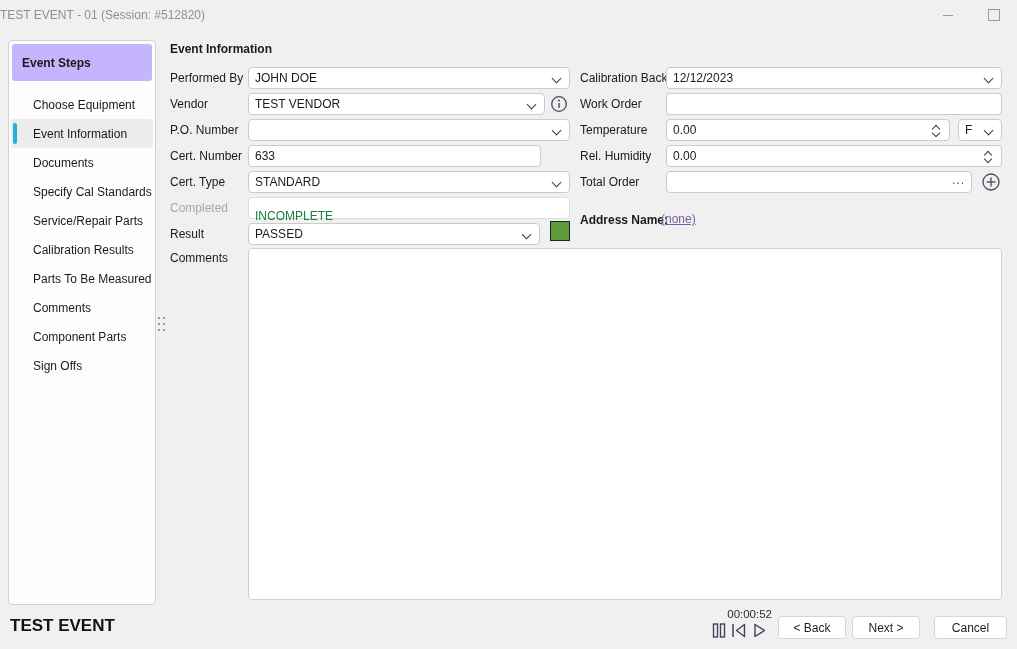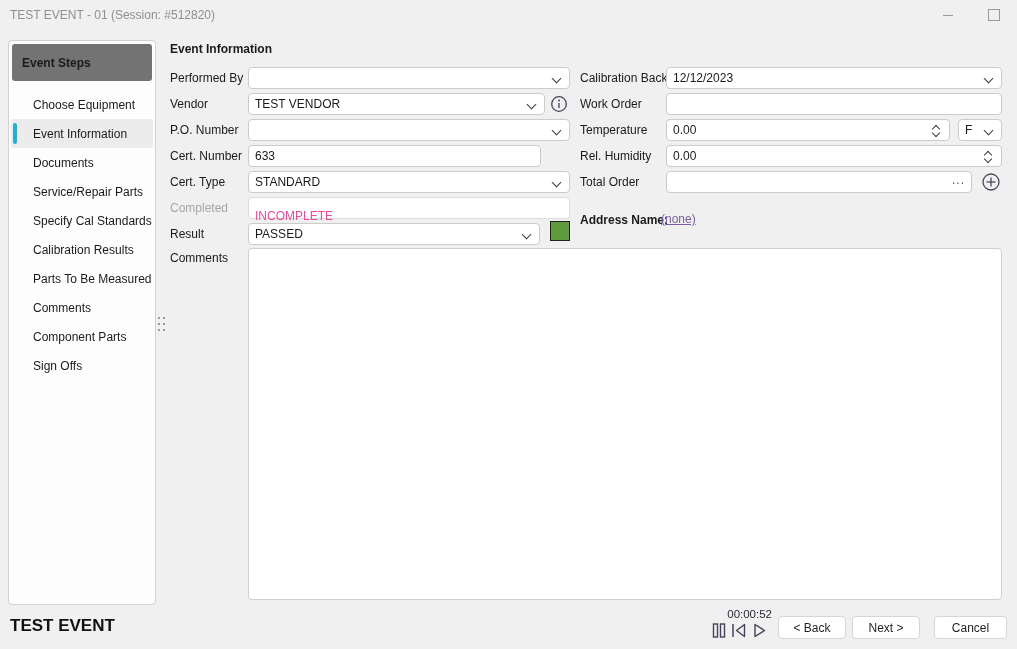--- a/index.html
+++ b/index.html
@@ -3,47 +3,47 @@
 <meta charset="utf-8">
 <style>
   html,body { margin:0; padding:0; }
   body {
     width:1017px; height:649px; position:relative; overflow:hidden;
     background:#f0f0f0; color:#1a1a1a;
     font-family:"Liberation Sans", sans-serif; font-size:12px;
   }
   
   .titlebar { position:absolute; left:0; top:0; width:1017px; height:30px; display:flex; align-items:center; }
-  .title-text { color:#8f8f8f; padding-left:10px; }
+  .title-text { color:#8f8f8f; }
   .win-btns { position:absolute; right:0; top:0; height:30px; display:flex; align-items:center; }
   .win-btn { width:46px; height:30px; display:flex; align-items:center; justify-content:center; }
   .min-glyph { width:10px; height:0; border-top:1px solid #9a9a9a; display:block; }
   .max-glyph { width:10px; height:10px; border:1px solid #9a9a9a; display:block; }
   
   .sidebar { position:absolute; left:8px; top:40px; width:148px; height:565px; box-sizing:border-box;
     background:#fdfdfd; border:1px solid #d2d2d2; border-radius:4px; }
-  .sidebar-header { margin:3px; height:37px; background:#737373; border-radius:3px;
+  .sidebar-header { margin:3px; height:37px; background:#c4b5fd; border-radius:3px;
     display:flex; align-items:center; padding-left:10px; font-weight:bold; box-sizing:border-box; }
   .nav { position:absolute; left:0; top:49px; right:0; }
   .nav-item { position:relative; height:29px; display:flex; align-items:center; padding-left:24px; cursor:default; }
   .nav-item.selected { background:#ececec; border-radius:3px; margin:0 2px; padding-left:22px; }
   .accent-bar { position:absolute; left:2px; top:4px; width:4px; height:21px; border-radius:2px; }
   .grip { position:absolute; left:158px; top:317px; width:10px; height:17px;
     display:grid; grid-template-columns:3px 3px; grid-template-rows:3px 3px 3px; gap:3px 2px; }
   .grip i { background:#9a9a9a; width:2px; height:2px; }
   
   .form-title { position:absolute; left:170px; top:42px; font-weight:bold; }
   .lbl { position:absolute; height:22px; display:flex; align-items:center; white-space:nowrap; }
   .lbl.dis { color:#a6a6a6; }
   .fld { position:absolute; height:22px; box-sizing:border-box; background:#fff;
     border:1px solid #cbcbcb; border-radius:4px; display:flex; align-items:center; padding:0 6px; }
   .fld input { border:none; outline:none; background:transparent; flex:1; min-width:0;
     font-family:inherit; font-size:12px; color:#1a1a1a; padding:0; }
   .fld.dis { border-color:#dcdcdc; }
-  .fld.dis input { color:#ec4899;margin-top:16px; }
+  .fld.dis input { color:#15803d;margin-top:16px; }
   .combo { padding-right:24px; }
   .chev { position:absolute; right:9px; top:7px; width:6px; height:6px;
     border-right:1.3px solid #3d3d3d; border-bottom:1.3px solid #3d3d3d; transform:rotate(45deg); }
   .spin { position:absolute; right:8px; top:4px; width:9px; height:14px; }
   .spin::before { content:""; position:absolute; left:1px; top:2px; width:5px; height:5px;
     border-left:1.2px solid #3d3d3d; border-top:1.2px solid #3d3d3d; transform:rotate(45deg); }
   .spin::after { content:""; position:absolute; left:1px; bottom:2px; width:5px; height:5px;
     border-right:1.2px solid #3d3d3d; border-bottom:1.2px solid #3d3d3d; transform:rotate(45deg); }
   .swatch { position:absolute; left:550px; top:221px; width:20px; height:20px;
     border:1px solid #222; box-sizing:border-box; }
@@ -85,24 +85,24 @@
         <span>Choose Equipment</span>
       </div>
     <div class="nav-item selected">
         <span class="accent-bar" style="background: rgb(31, 177, 214);"></span>
         <span>Event Information</span>
       </div>
     <div class="nav-item">
         <span>Documents</span>
       </div>
     <div class="nav-item">
+        <span>Specify Cal Standards</span>
+      </div>
+    <div class="nav-item">
         <span>Service/Repair Parts</span>
-      </div>
-    <div class="nav-item">
-        <span>Specify Cal Standards</span>
       </div>
     <div class="nav-item">
         <span>Calibration Results</span>
       </div>
     <div class="nav-item">
         <span>Parts To Be Measured</span>
       </div>
     <div class="nav-item">
         <span>Comments</span>
       </div>
@@ -120,20 +120,21 @@
     <i></i>
     <i></i>
     <i></i>
     <i></i>
   </div>
 
 <div class="form-title">Event Information</div>
 
 <div class="lbl" style="left:170px;top:67px;">Performed By</div>
 <div class="fld combo" style="left:248px;top:67px;width:322px;">
+  <input value="JOHN DOE" style="">
   <span class="chev"></span>
 </div>
 
 <div class="lbl" style="left:170px;top:93px;">Vendor</div>
 <div class="fld combo" style="left:248px;top:93px;width:297px;">
   <input value="TEST VENDOR" style="">
   <span class="chev"></span>
 </div>
 <div class="icon-btn" style="left:549px;top:93px;width:20px;height:22px;">
   <svg width="18" height="18" viewBox="0 0 18 18">

